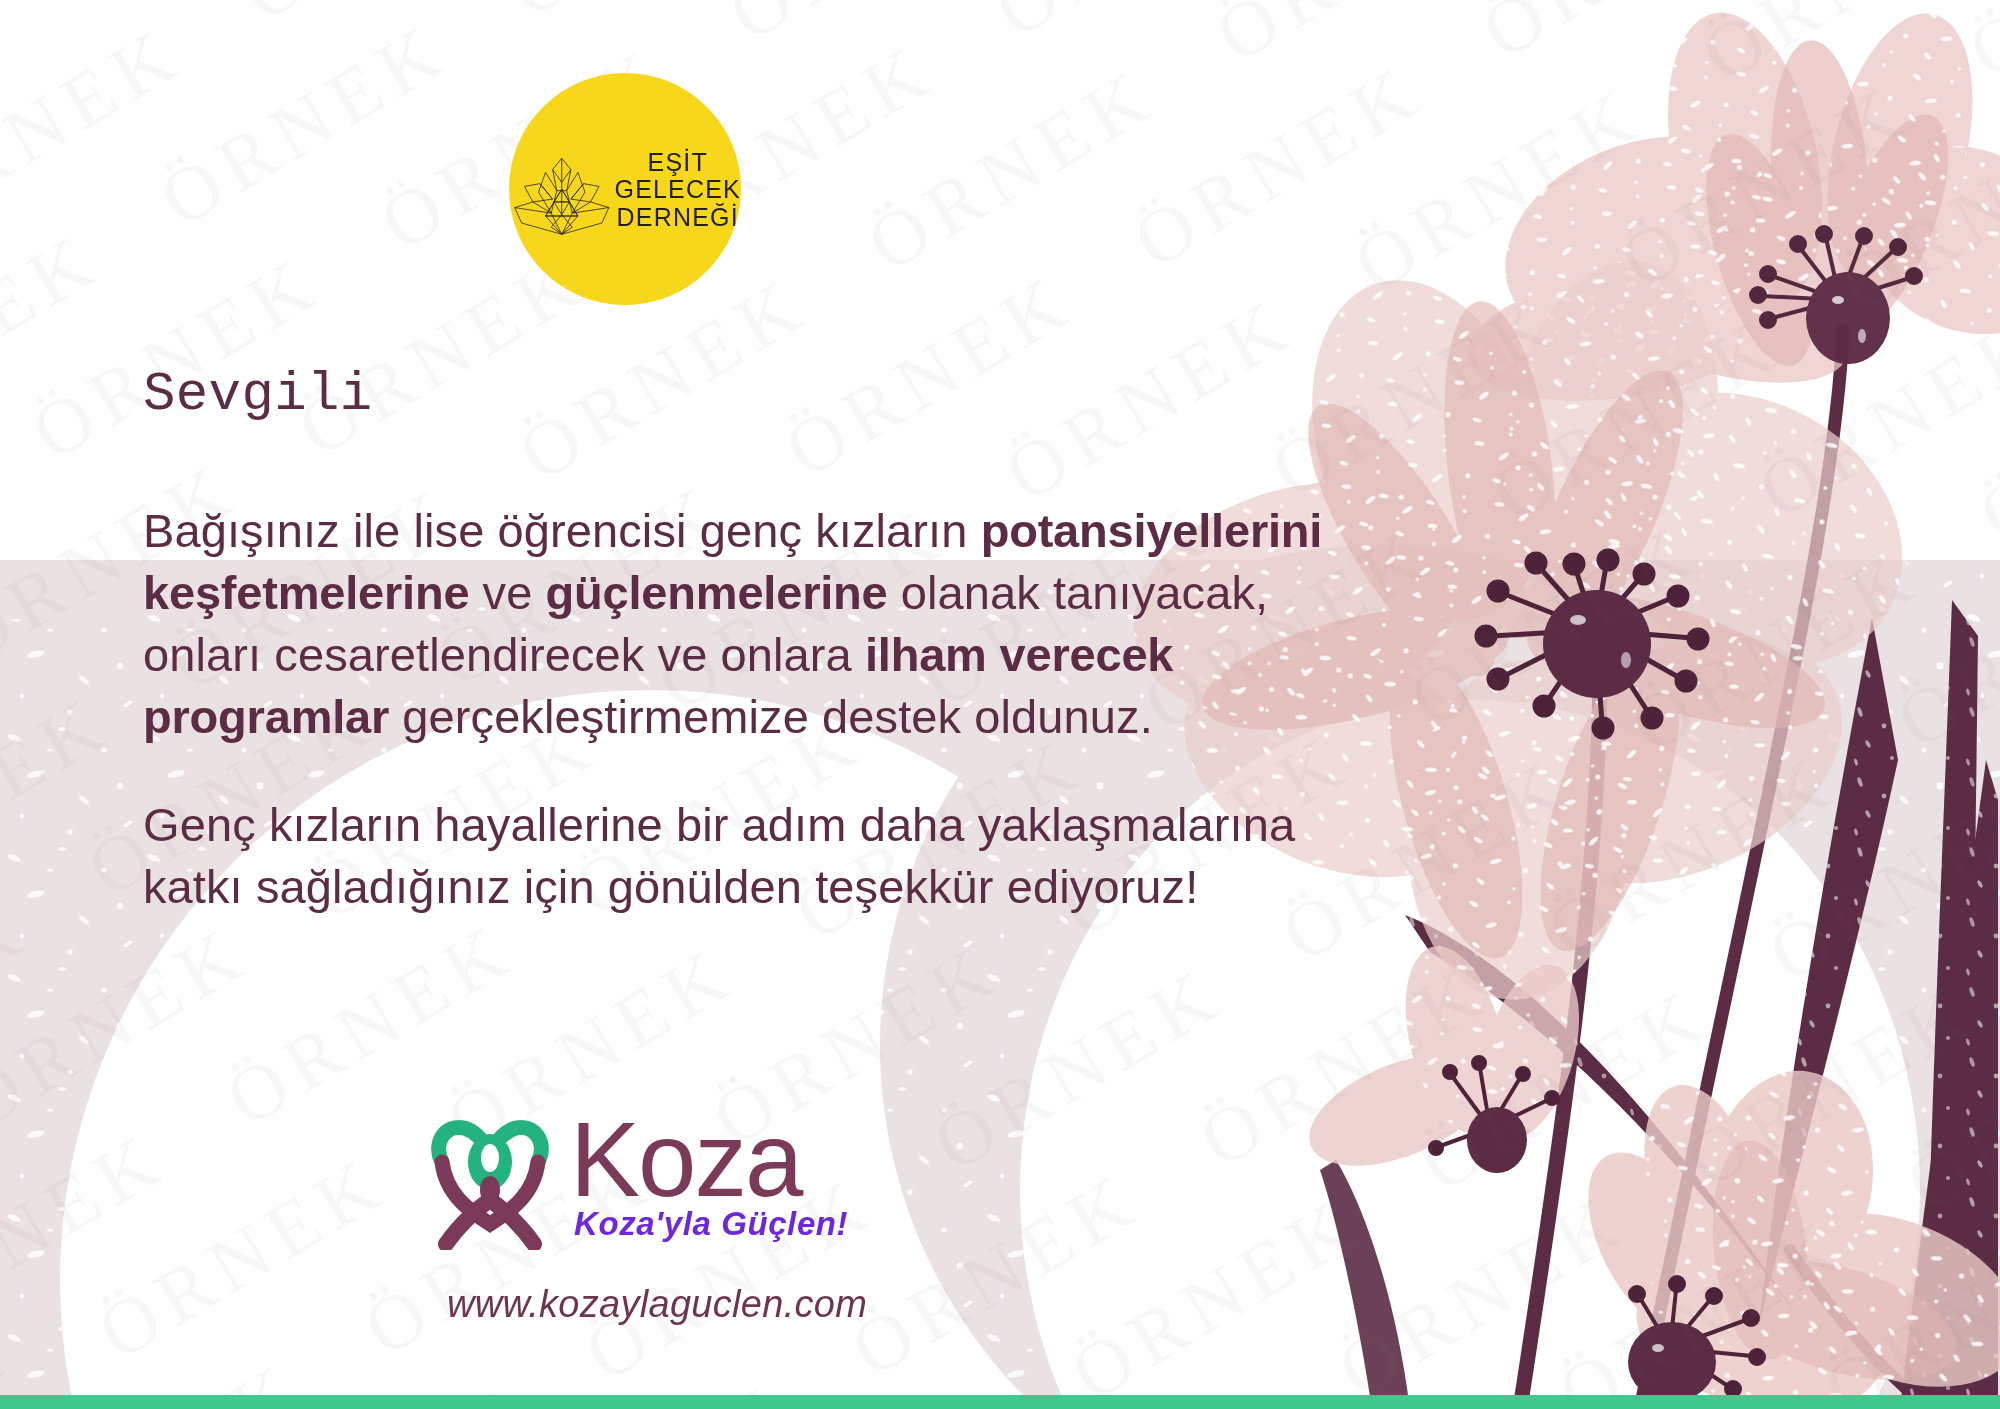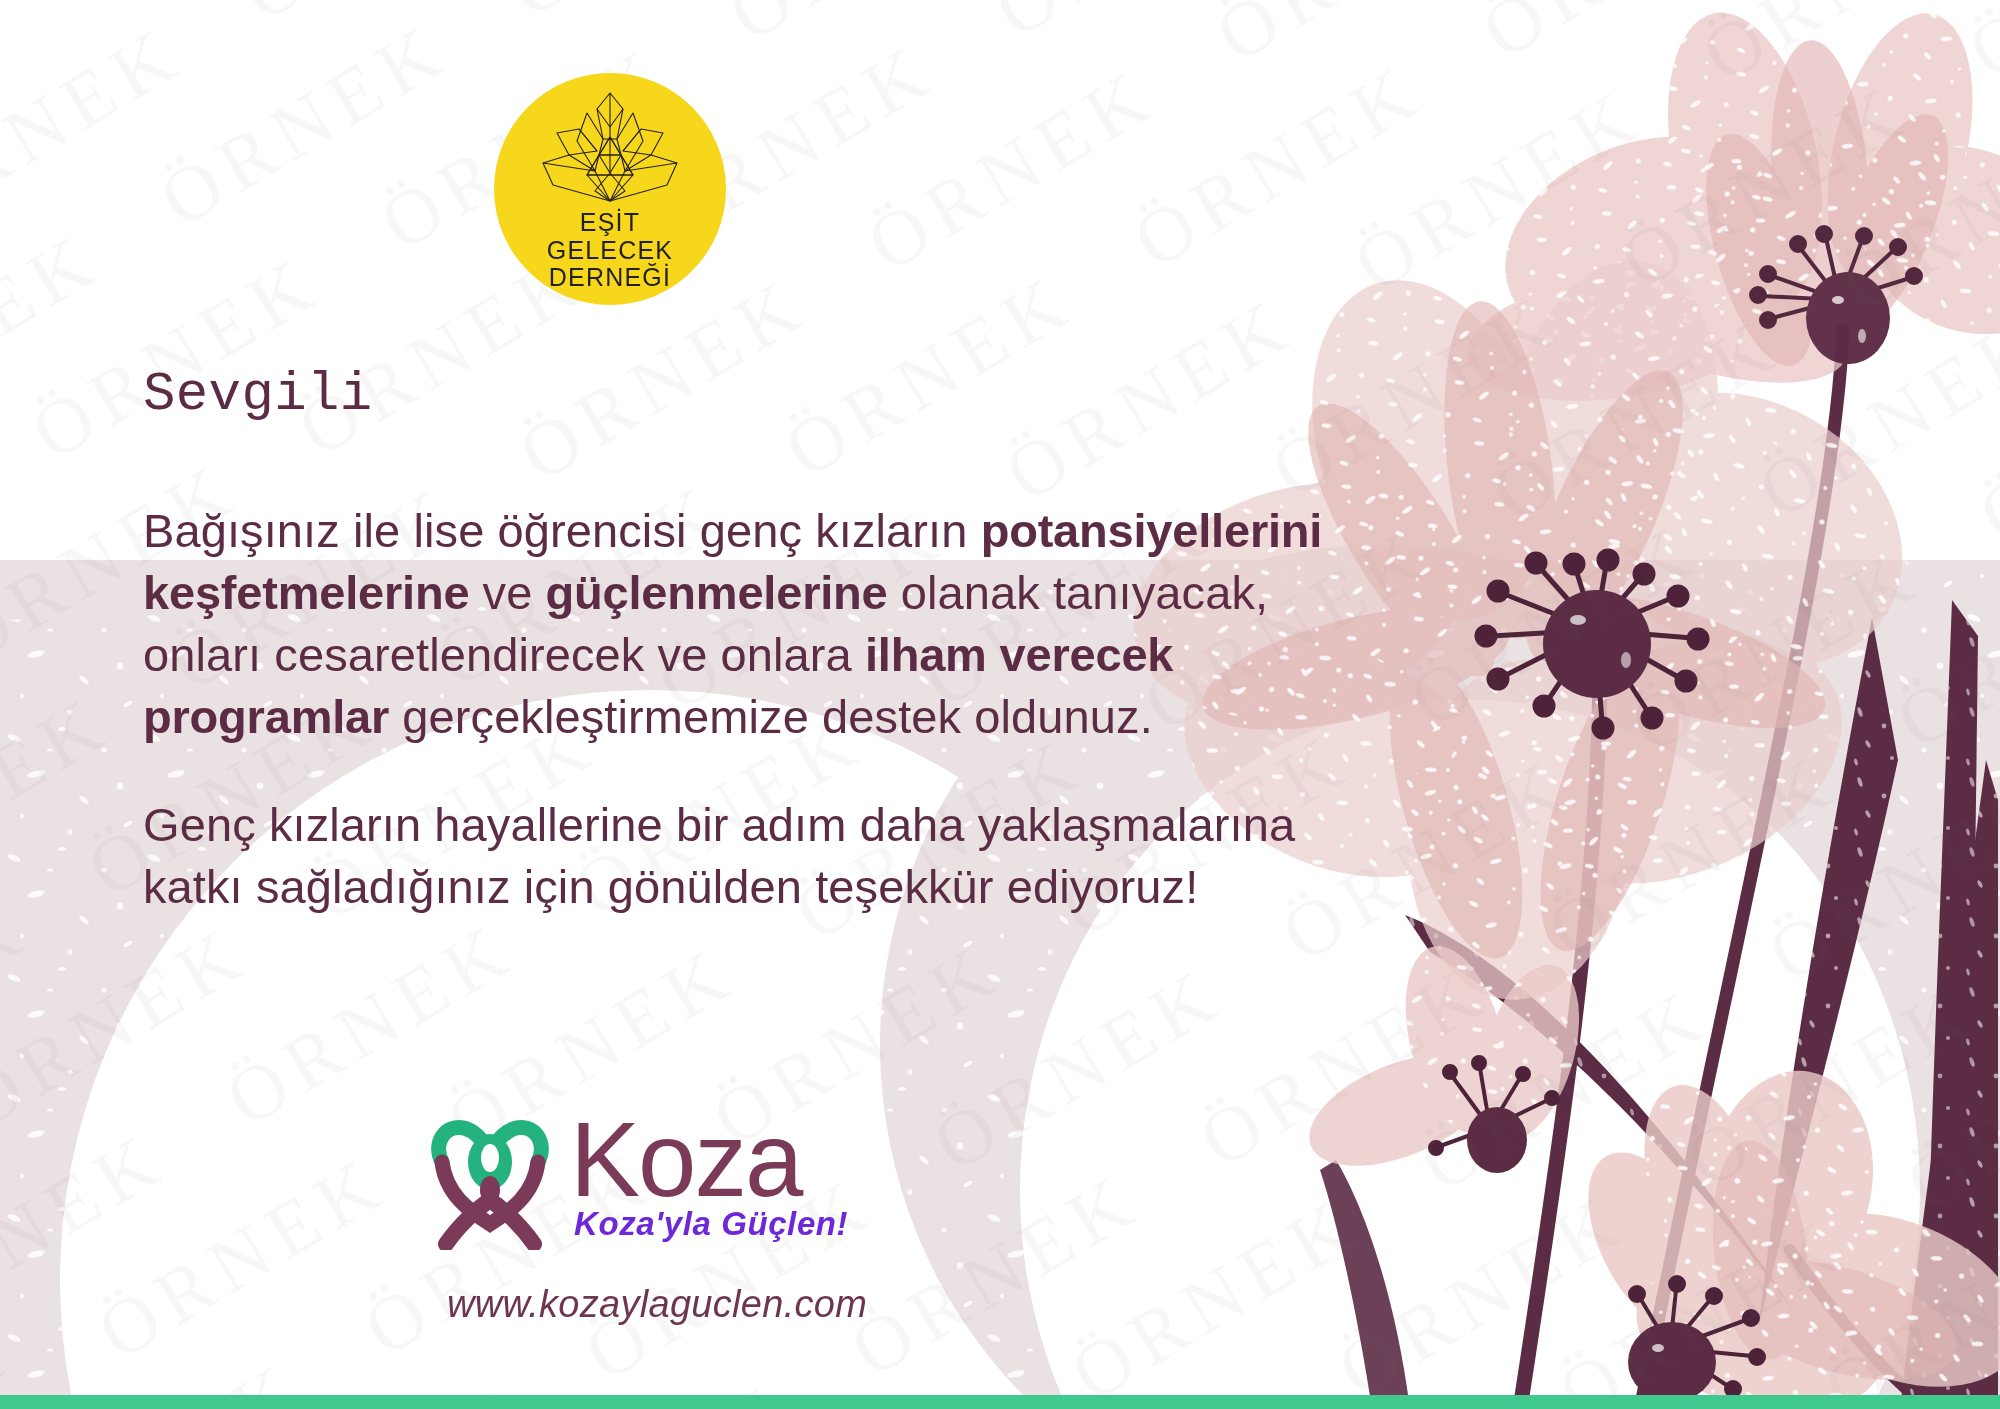--- a/index.html
+++ b/index.html
@@ -70,24 +70,24 @@
   .wm-row.off{padding-left:230px;}
 
   
   .flowers{position:absolute;inset:0;z-index:4;pointer-events:none;}
 
   
   .content{position:relative;z-index:9;}
 
   
   .logo-circle{
-    position:absolute;left:494px;top:73px;
+    position:absolute;left:509px;top:73px;
     width:232px;height:232px;border-radius:50%;
     background:#F7D71C;
-    display:flex;flex-direction:column;align-items:center;
+    display:flex;flex-direction:row;align-items:center;
     overflow:hidden;
   }
   .logo-lotus{margin-top:16px;}
   .logo-text{
     text-align:center;
     color:#231F1A;
     font-family:"Liberation Sans","DejaVu Sans",sans-serif;
     font-weight:400;
     font-size:25px;
     line-height:1.10;

